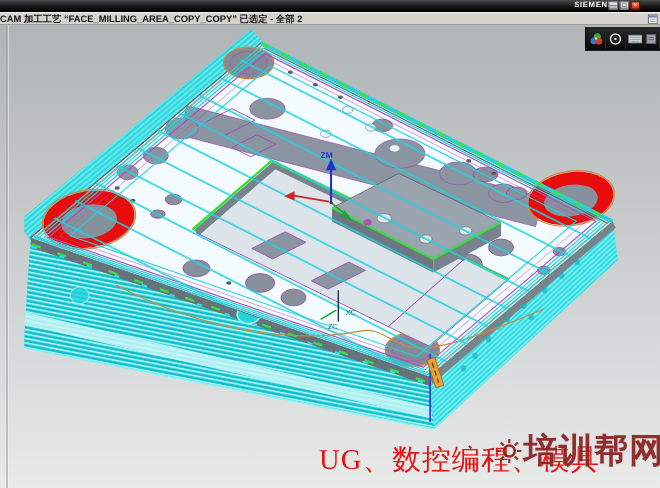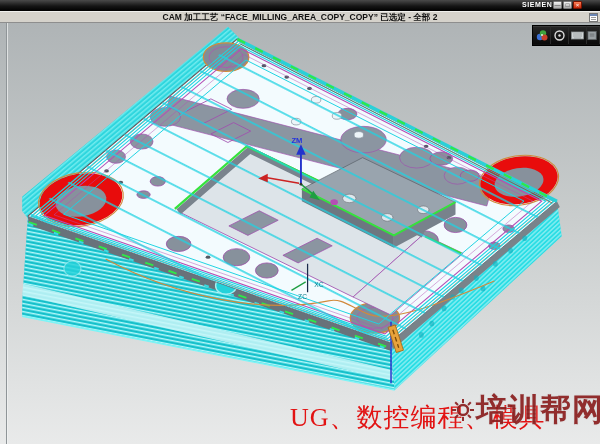--- a/index.html
+++ b/index.html
@@ -12,21 +12,21 @@
     color:#fff;letter-spacing:.6px;}
   .winbtns{position:absolute;right:18px;top:1px;display:flex;gap:1px;}
   .wbtn{width:9px;height:8px;font-size:6px;line-height:7px;text-align:center;
     color:#222;background:linear-gradient(#f4f4f4,#a9a9a9);border:1px solid #777;
     border-radius:1px;box-sizing:border-box;overflow:hidden;}
   .wbtn.close{background:linear-gradient(#ff8258,#c02408);color:#fff;border-color:#7a1200;}
   
   .promptbar{position:absolute;left:0;top:11px;width:600px;height:12px;
     background:#d5d2cb;border-top:1px solid #efefec;border-bottom:1px solid #8e8e8e;
     box-sizing:border-box;}
-  .prompt-text{display:block;text-align:center;font-size:8.5px;font-weight:bold;
+  .prompt-text{display:block;text-align:left;font-size:8.5px;font-weight:bold;
     color:#111;line-height:10px;white-space:nowrap;}
   .pb-icon{position:absolute;right:2px;top:1px;width:9px;height:9px;background:#fdfdfd;
     border:1px solid #767676;box-sizing:border-box;}
   .pb-icon i{display:block;height:2px;background:#6b86b4;}
   .pb-icon em{display:block;height:1px;margin:1px 1px 0 1px;background:#9a9a9a;}
   
   .viewport{position:absolute;left:0;top:23px;width:600px;height:443px;
     background:linear-gradient(180deg,#afb4b6 0%,#c9cdcd 45%,#eceded 100%);}
   .vp-border{position:absolute;left:6px;top:0;bottom:0;width:1px;background:#8f9598;}
   .vp-border2{position:absolute;left:7px;top:0;bottom:0;width:1px;background:#f2f3f3;opacity:.7;}

